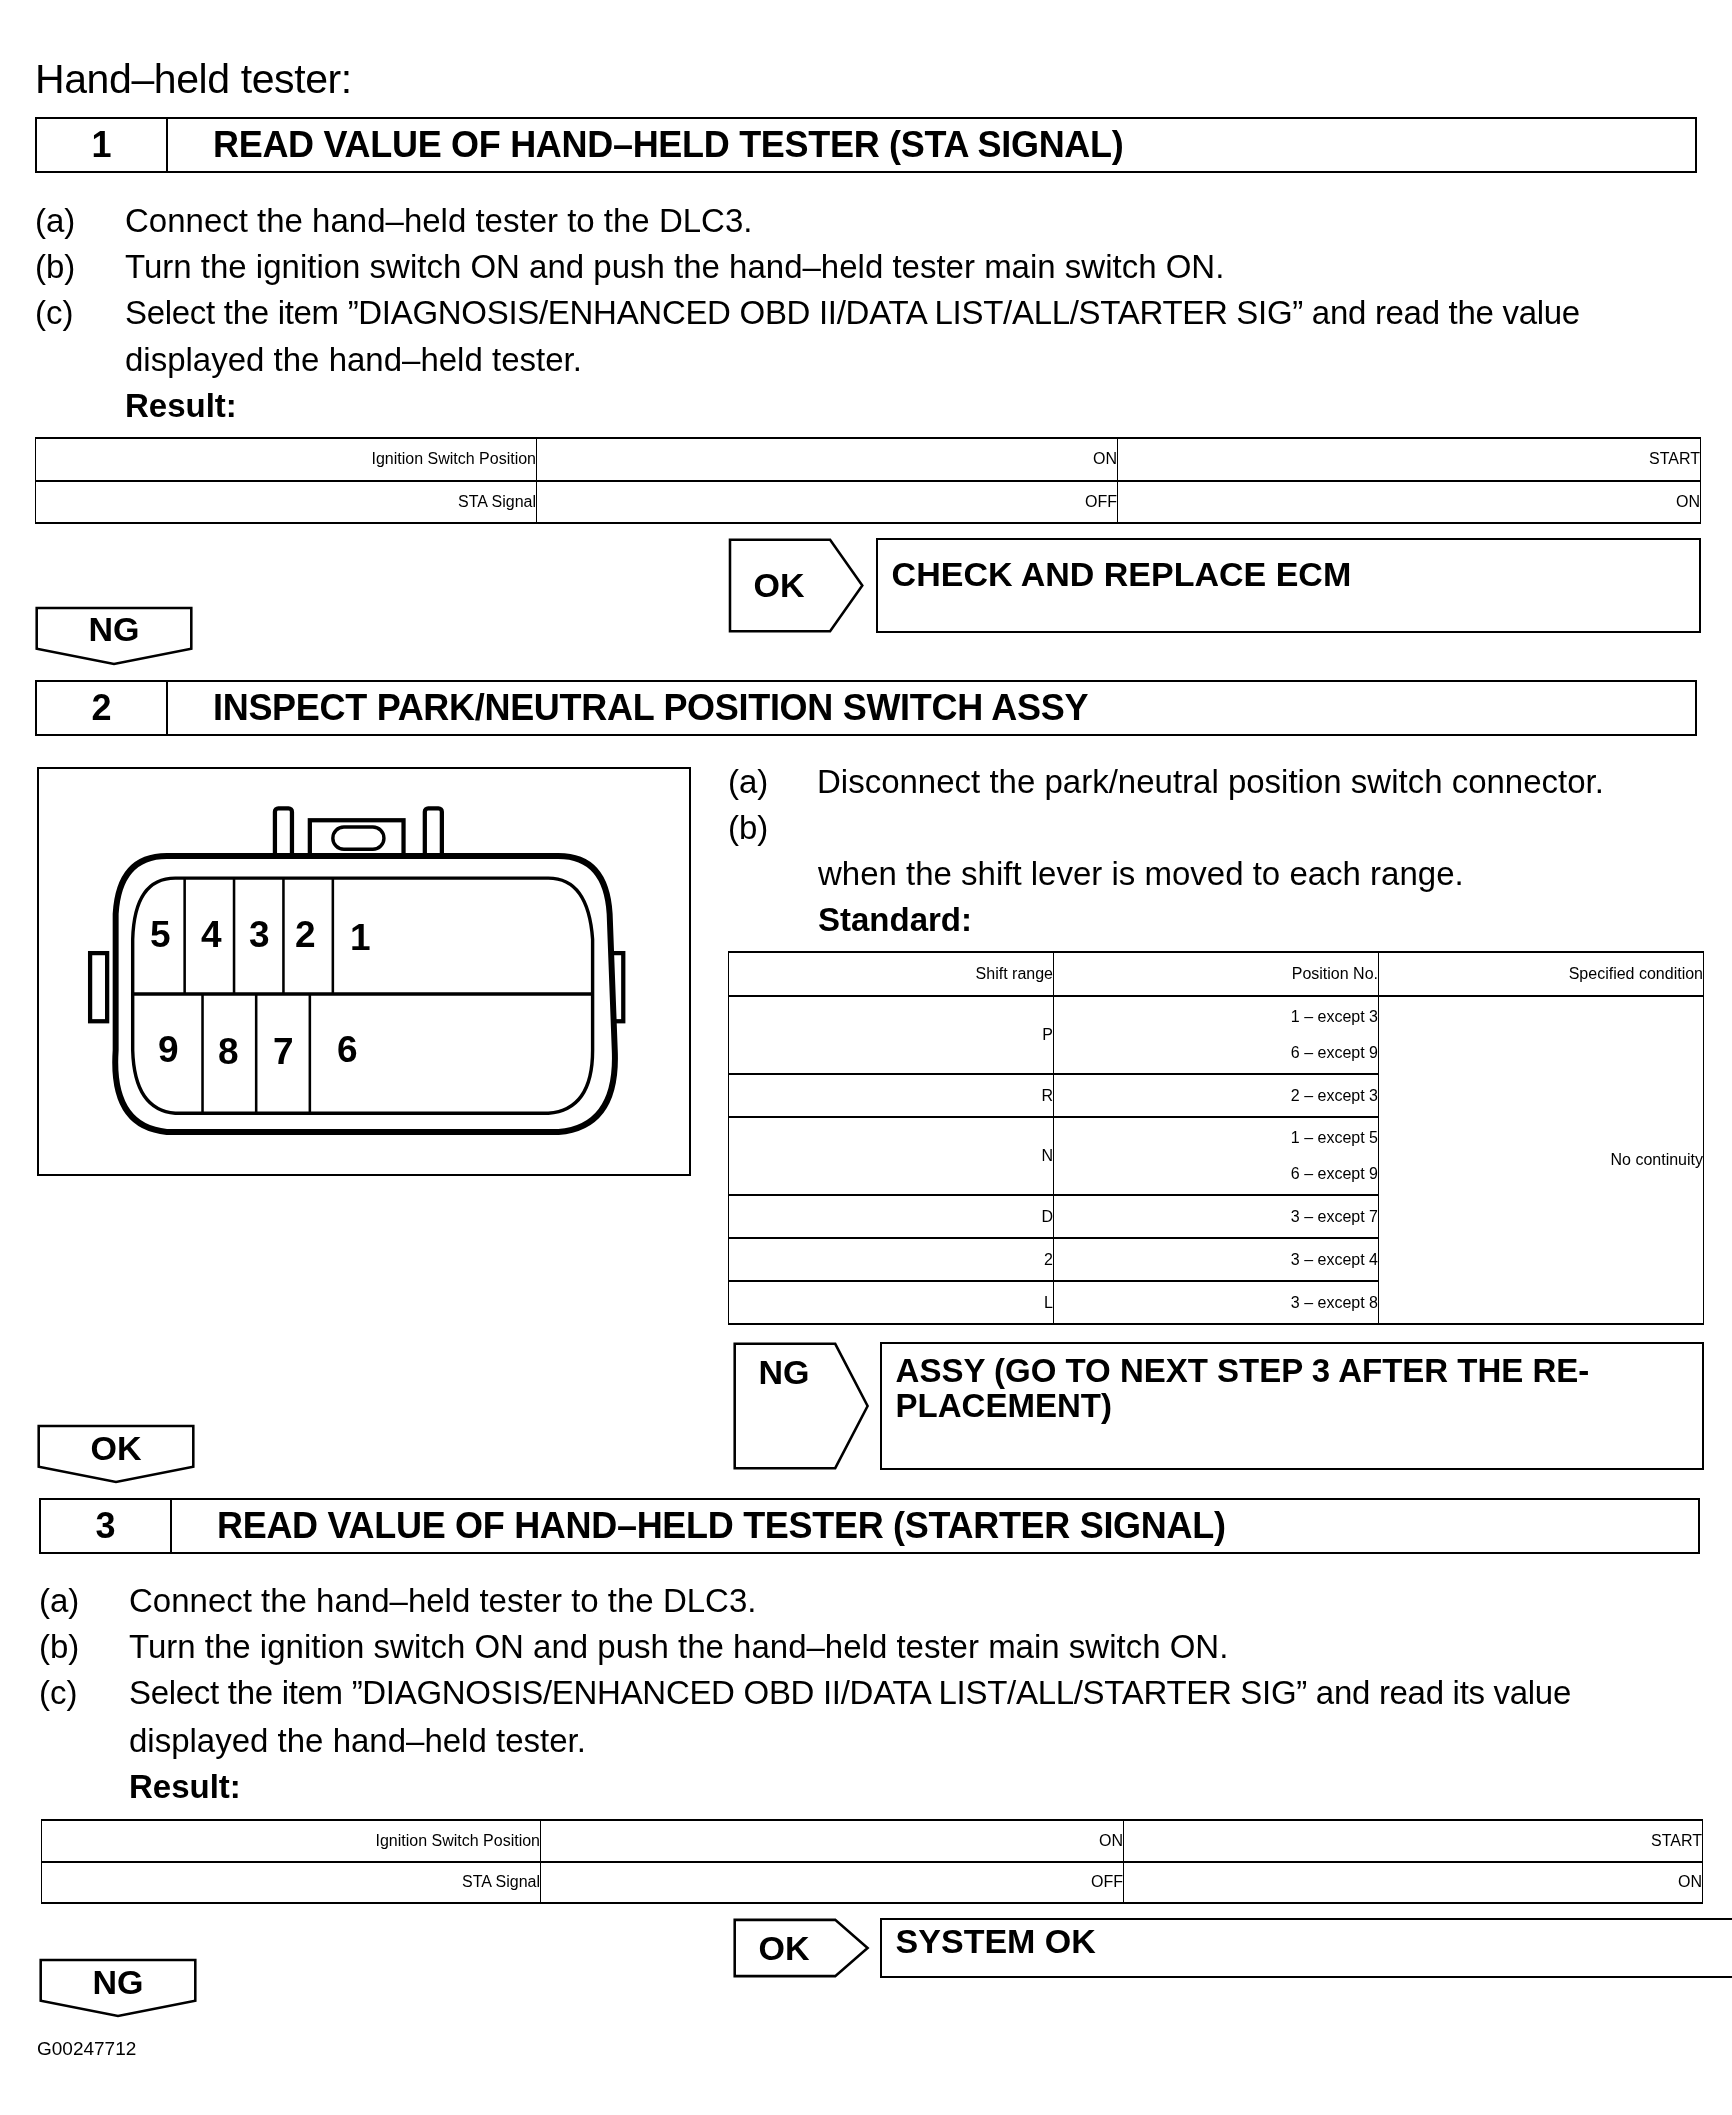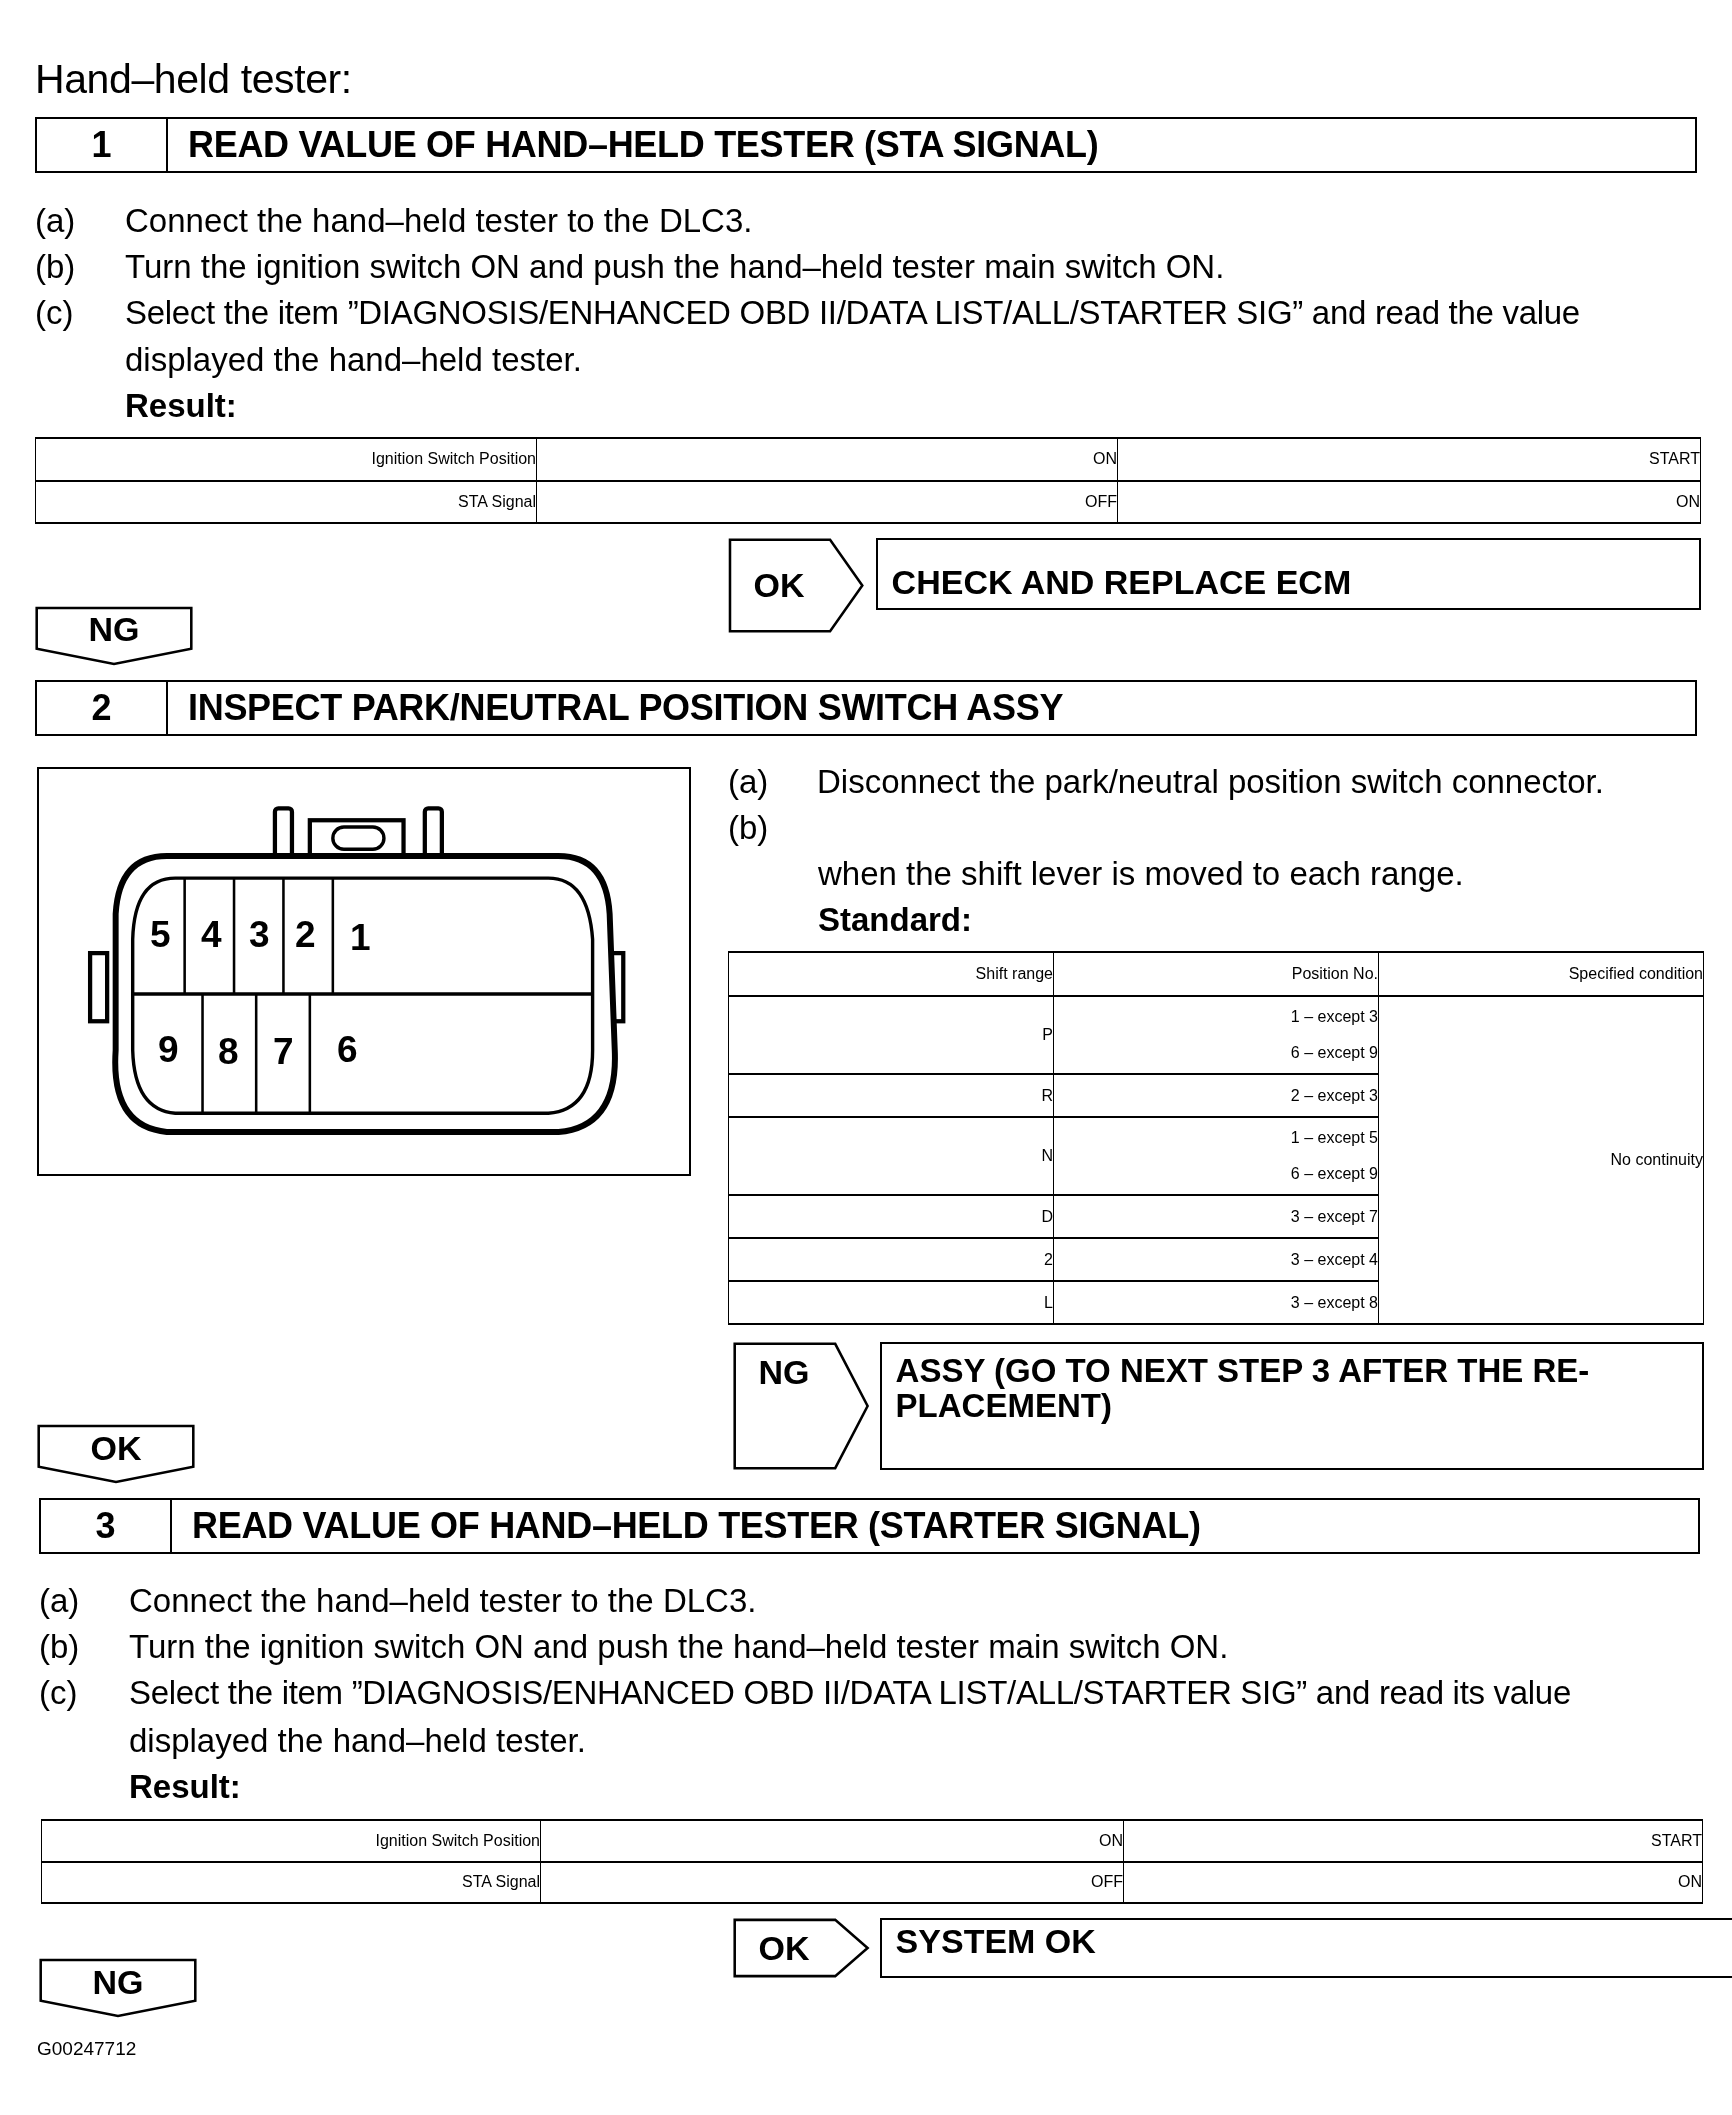--- a/index.html
+++ b/index.html
@@ -4,21 +4,21 @@
 <style>
   html, body { margin: 0; padding: 0; background: #ffffff; }
   body {
     width: 1733px; height: 2115px; position: relative; overflow: hidden;
     font-family: "Liberation Sans", "DejaVu Sans", sans-serif; color: #000;
   }
   .abs { position: absolute; }
   .title { left: 35px; top: 56px; font-size: 41px; font-weight: normal; letter-spacing: -0.4px; }
   .stepbox { position: absolute; left: 35px; width: 1662px; height: 56px; border: 2.6px solid #000; box-sizing: border-box; display: flex; }
   .stepnum { width: 129px; border-right: 2.6px solid #000; display: flex; align-items: center; justify-content: center; font-size: 36px; font-weight: bold; }
-  .steptitle { display: flex; align-items: center; padding-left: 20px; font-size: 36px; font-weight: bold; letter-spacing: -0.3px; white-space: nowrap; }
+  .steptitle { display: flex; align-items: center; padding-left: 8px; font-size: 36px; font-weight: bold; letter-spacing: -0.3px; white-space: nowrap; margin-left: 37px; }
   .para { position: absolute; font-size: 33px; line-height: 46px; white-space: nowrap; }
   .para .lbl { position: absolute; left: 0; }
   .para .txt { position: absolute; }
   .bold { font-weight: bold; }
   table.res { position: absolute; border-collapse: collapse; table-layout: fixed; }
   table.res td { border: 1.7px solid #000; text-align: right; font-size: 16px; padding: 0; }
   table.res tr td { border-top-width: 2.6px; border-bottom-width: 2.6px; }
   .arrow-right { position: absolute; }
   .arrow-right svg, .arrow-down svg { position: absolute; left: 0; top: 0; }
   .arrow-label { position: absolute; font-weight: bold; font-size: 34px; display: flex; align-items: center; justify-content: center; }
@@ -71,21 +71,21 @@
   </tr>
 </tbody>
   </table>
 
 <div class="arrow-right" style="left:728px; top:538px; width:138px; height:95px;">
   <svg width="138" height="95" viewBox="0 0 162 112">
       <polygon points="2,2 120,2 158,56 120,110 2,110" fill="#fff" stroke="#000" stroke-width="3"></polygon>
     </svg>
   <div class="arrow-label" style="left:0; top:0; width:102px; height:95px;">OK</div>
 </div>
-<div class="resultbox" style="left:876px; top:538px; width:825px; height:72px; padding-top:25px;">CHECK AND REPLACE ECM</div>
+<div class="resultbox" style="left:876px; top:538px; width:825px; height:95px; padding-top:17px;">CHECK AND REPLACE ECM</div>
 
 <div class="arrow-down" style="left:35px; top:606px; width:158px; height:60px;">
   <svg width="158" height="60" viewBox="0 0 186 70">
       <polygon points="2,2 184,2 184,50 93,68 2,50" fill="#fff" stroke="#000" stroke-width="3"></polygon>
     </svg>
   <div class="arrow-label" style="left:0; top:0; width:158px; height:46px;">NG</div>
 </div>
 
 <div class="stepbox" style="top:680px;">
   <div class="stepnum">2</div>

